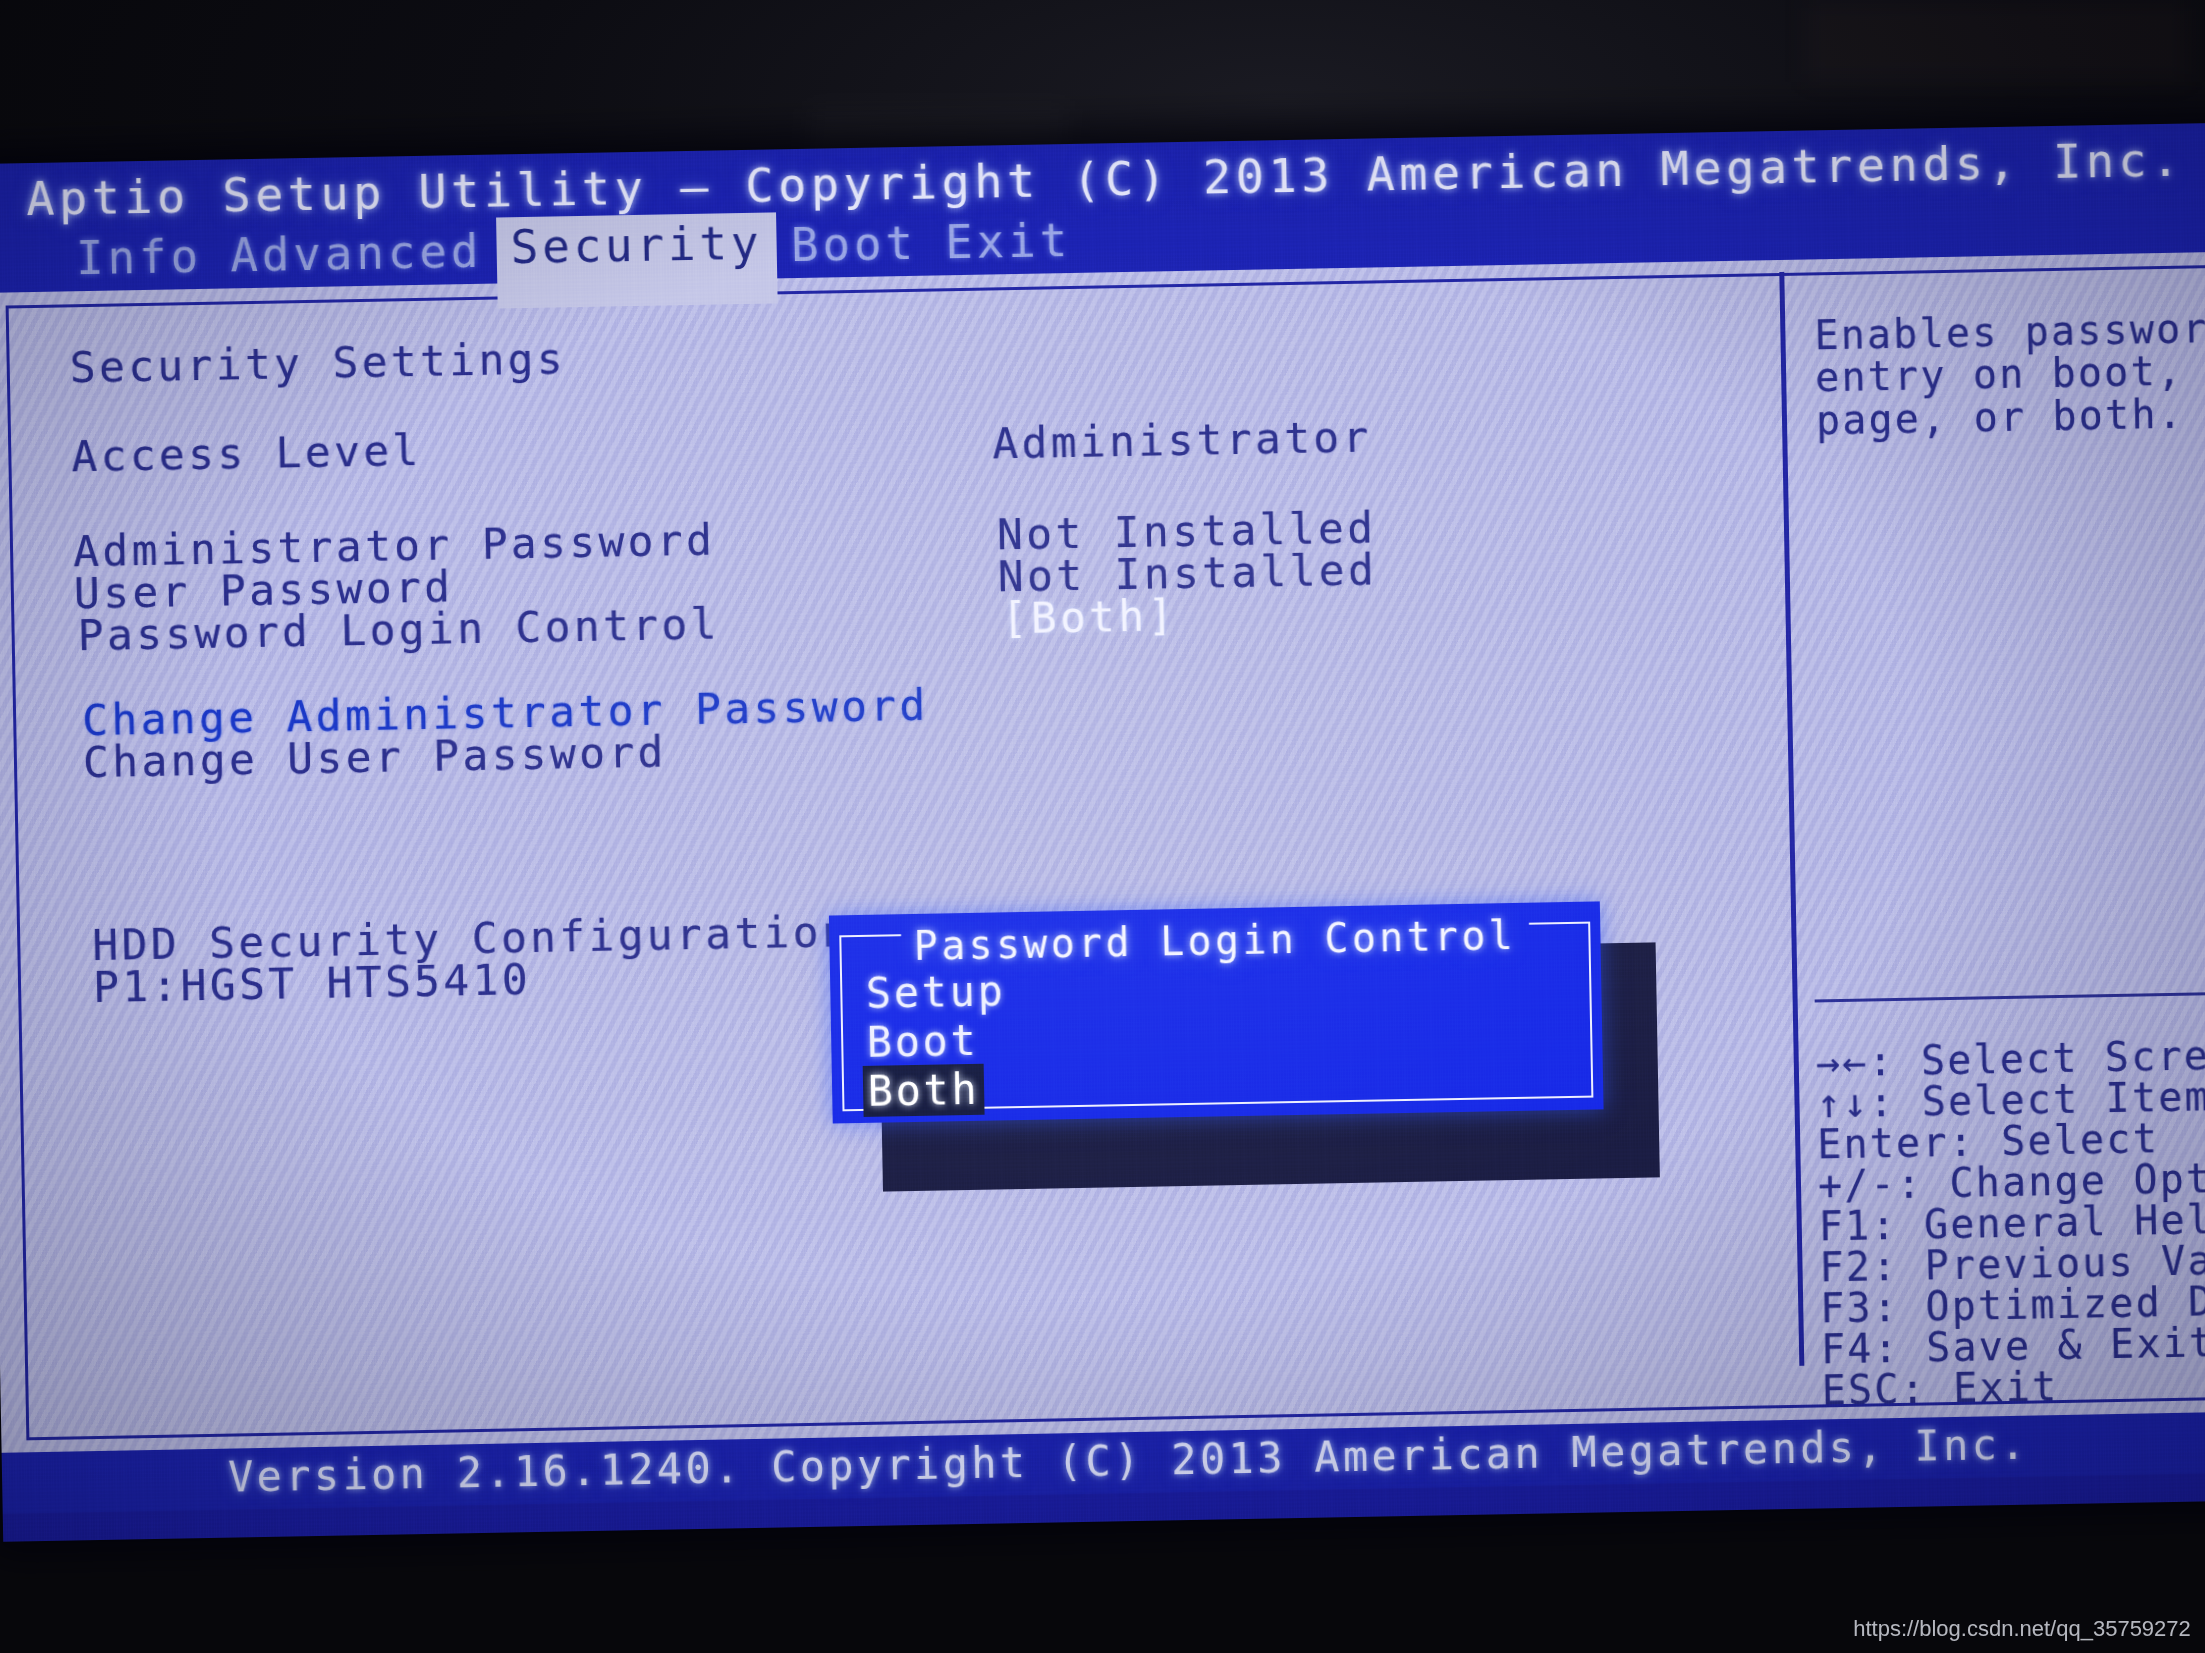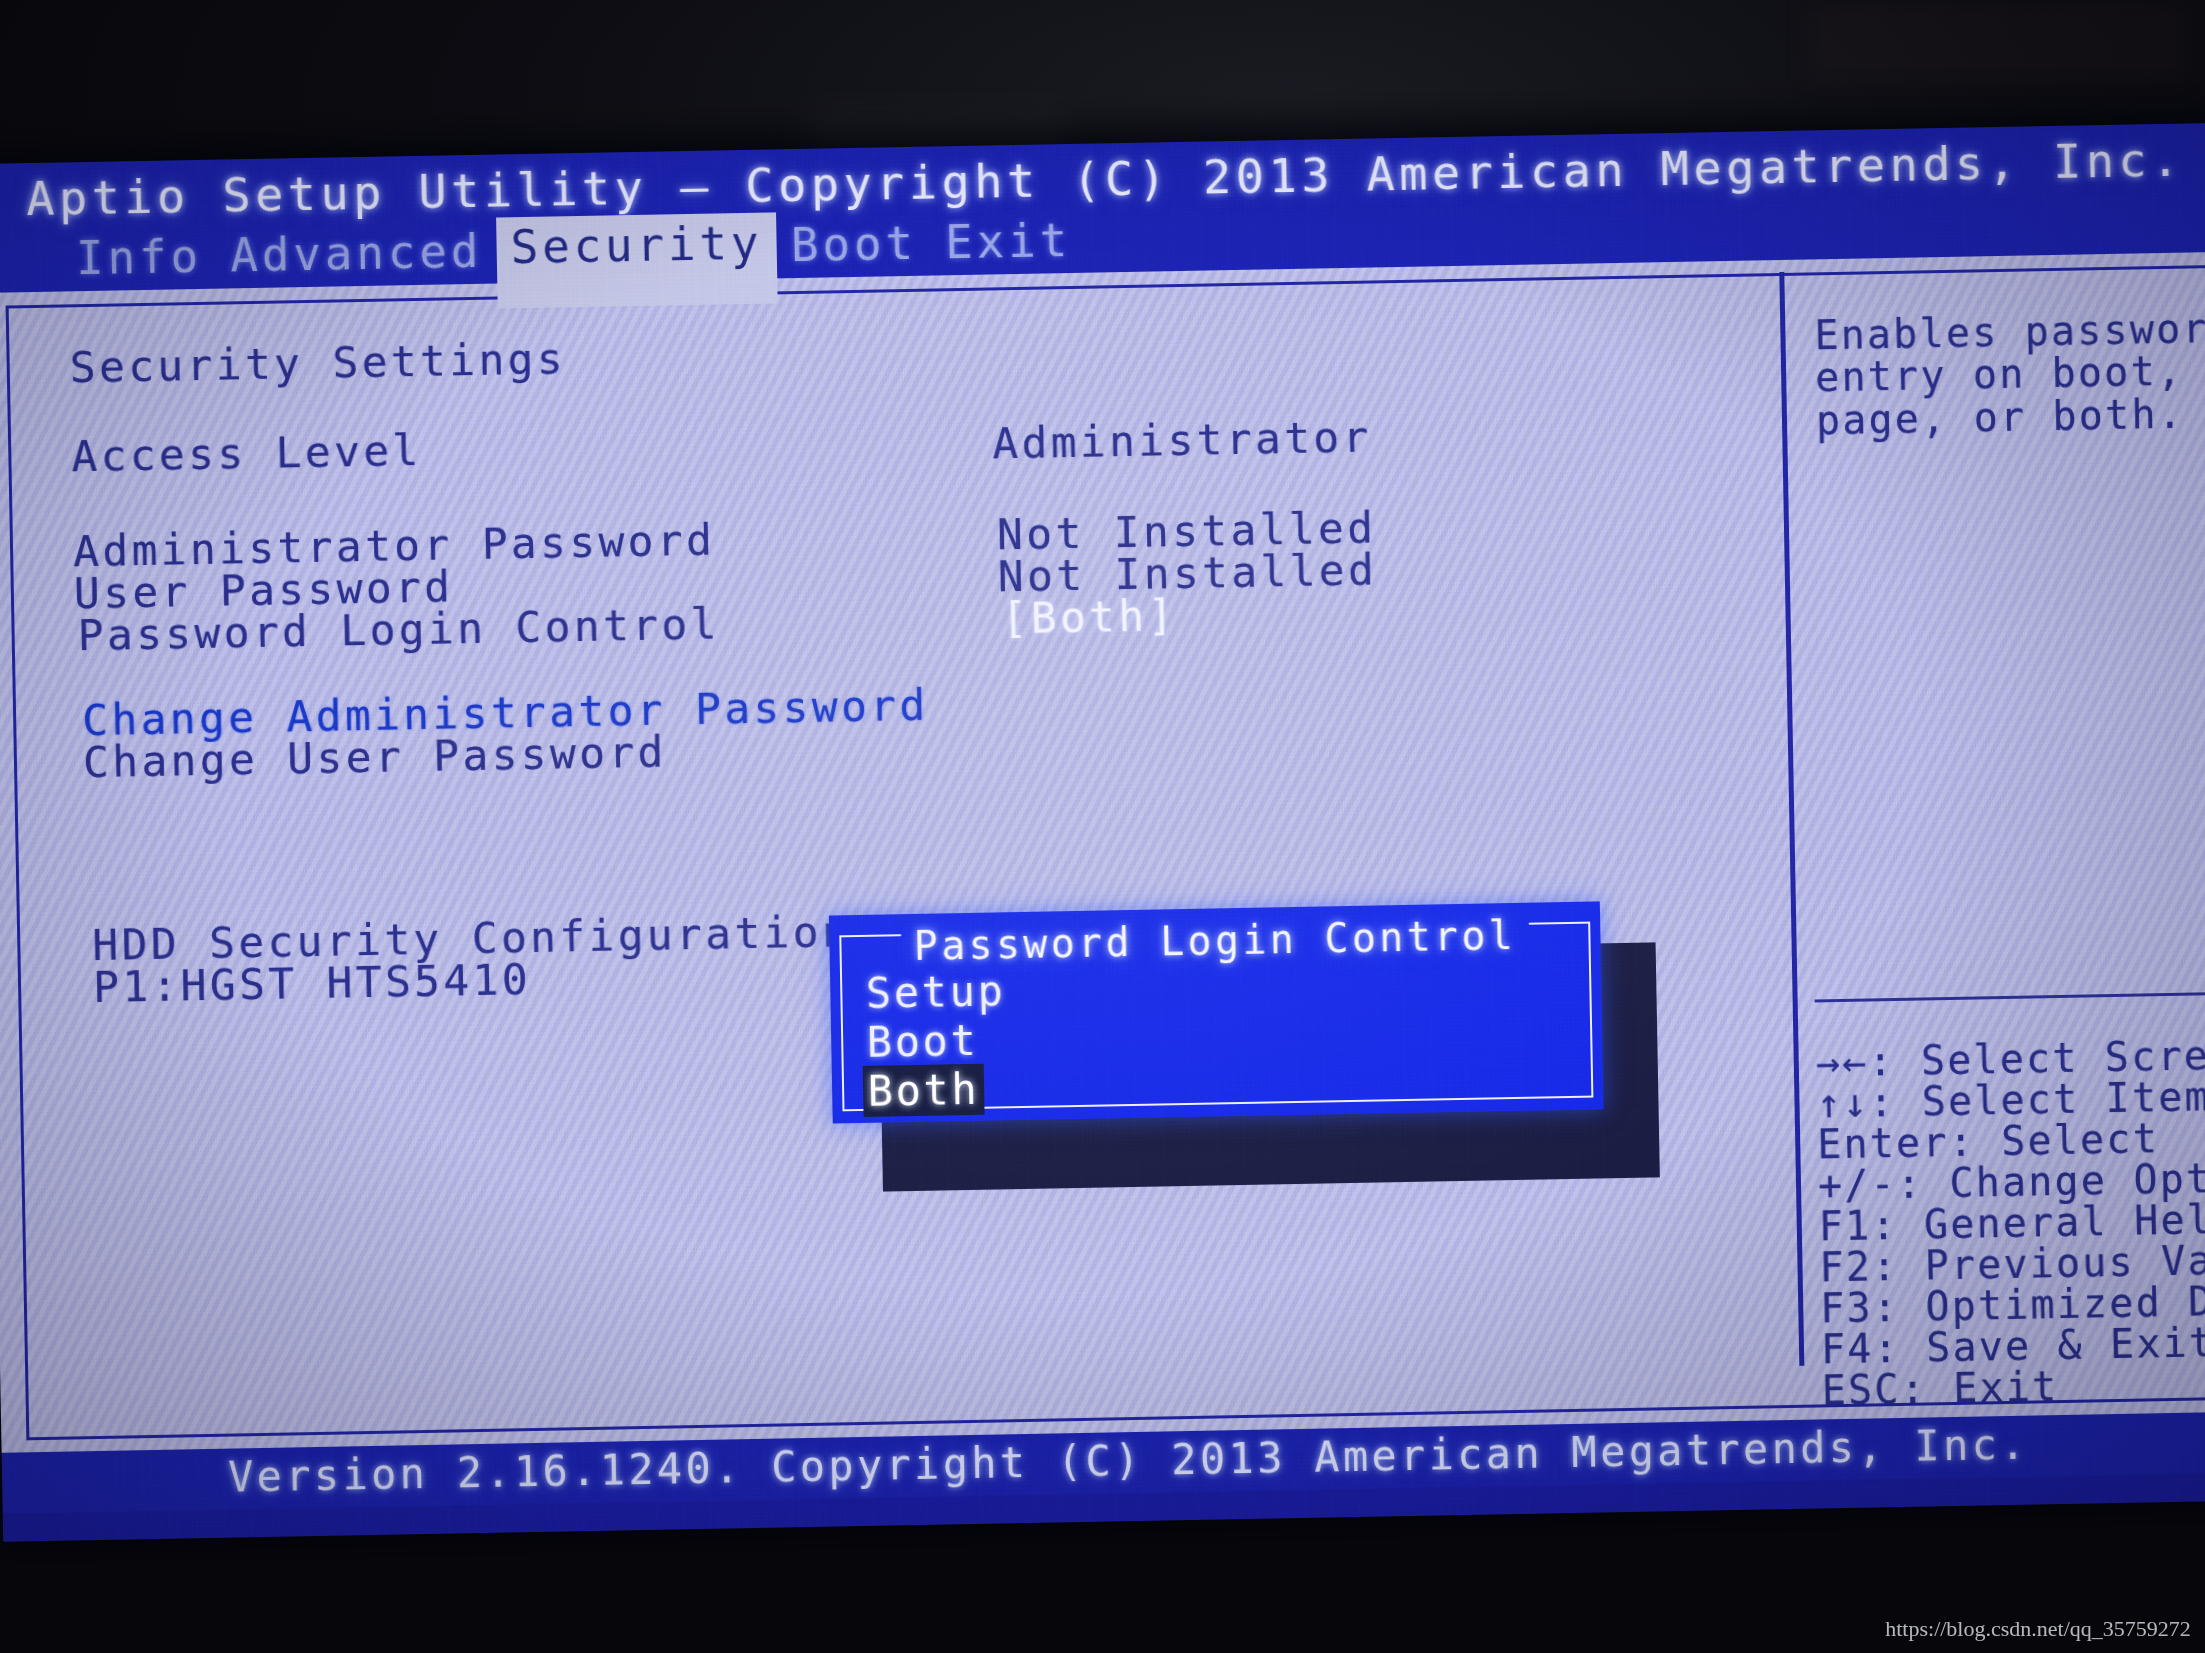--- a/index.html
+++ b/index.html
@@ -216,21 +216,21 @@
     letter-spacing: 3.3px;
     text-shadow: 0 0 6.6px rgba(190,210,255,0.9), 0 0 16.4px rgba(110,150,255,0.5);
     white-space: nowrap;
   }
 
   
   #watermark {
     position: absolute;
     right: 14.2px; bottom: 12px;
     color: rgba(225,228,236,0.80);
-    font-family: Liberation Serif, serif;
+    font-family: Liberation Sans, sans-serif;
     font-size: 22px;
     letter-spacing: 0px;
     z-index: 90;
     white-space: nowrap;
   }
 </style>
 </head>
 <body>
 
 <div id="photo">

